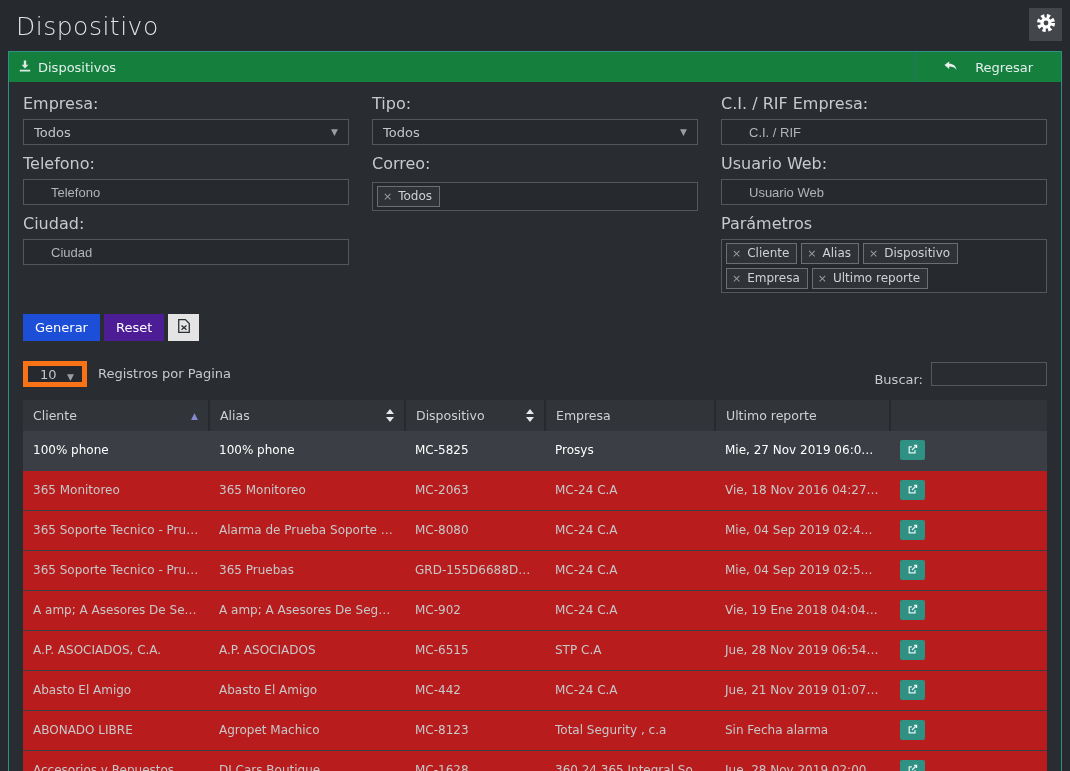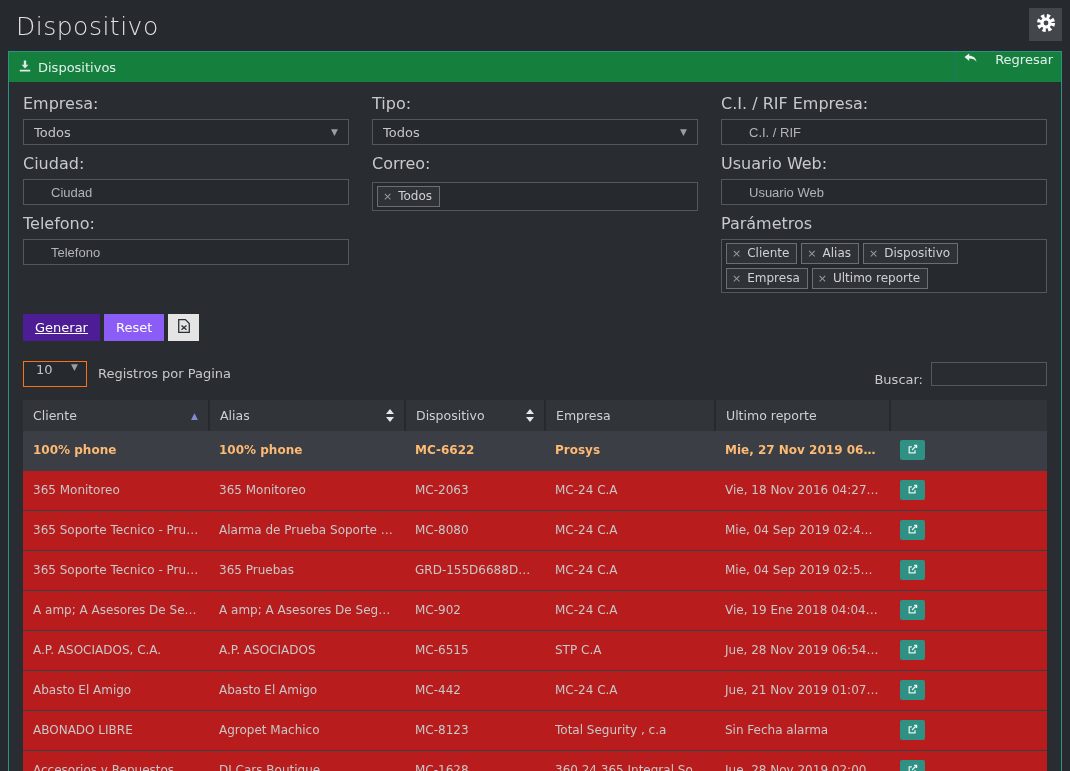--- a/index.html
+++ b/index.html
@@ -21,22 +21,22 @@
   }
   
   .panel { margin:0 8px; border:1px solid #2f9184; }
   .panel-header {
     background:#15803d; height:30px; padding:0 0 0 10px;
     display:flex; align-items:center; justify-content:space-between;
     color:#e3efec; font-size:13px;
   }
   .panel-header-left { display:flex; align-items:center; gap:7px; }
   .panel-header-right {
-    display:flex; align-items:flex-start; gap:18px; height:100%;
-    border-left:1px solid #257567; padding:0 8px; cursor:pointer;
+    display:flex; align-items:center; gap:18px; height:100%;
+    border-left:1px solid #257567; padding:0 28px; cursor:pointer;
   }
   .panel-body { background:#292c31; padding:12px 14px 0; }
   
   .filter-grid { display:grid; grid-template-columns:1fr 1fr 1fr; column-gap:23px; }
   .field { margin-bottom:9px; }
   .field-label { display:block; font-size:16px; color:#c7c9cb; margin-bottom:6px; }
   .control {
     width:100%; height:26px; border:1px solid #54585d; background:#26292e;
     display:flex; align-items:center; padding:0 10px; font-size:13px; color:#c3c5c7;
   }
@@ -58,29 +58,29 @@
     font-size:12px; padding:2px 7px 3px 5px; white-space:nowrap;
   }
   .tag-x { color:#9a9da0; font-size:11px; cursor:pointer; }
   
   .actions-row { display:flex; gap:4px; margin:12px 0 19px; }
   .btn {
     height:27px; padding:0 12px; border:none; font-size:13px; color:#fff;
     display:flex; align-items:center; justify-content:center; cursor:pointer;
     font-family:inherit;
   }
-  .btn-generar { background:#4c1d95;text-decoration:underline; }
-  .btn-reset  { background:#8b5cf6; }
+  .btn-generar { background:#1d4ed8; }
+  .btn-reset  { background:#4c1d95; }
   .btn-excel  { background:#e4e4e4; width:31px; padding:0; }
   
   .controls-row { display:flex; justify-content:space-between; align-items:center; margin-bottom:13px; }
   .controls-left { display:flex; align-items:center; }
   .page-size-select {
-    width:64px; height:26px; border:1px solid #f97316; background:#26292e;
-    display:flex; align-items:flex-start; justify-content:space-between;
+    width:64px; height:26px; border:5px solid #f97316; background:#26292e;
+    display:flex; align-items:flex-end; justify-content:space-between;
     padding:0 8px 0 12px; font-size:13px; color:#c3c5c7; cursor:pointer;
   }
   .page-size-label { margin-left:11px; font-size:13px; color:#c7c9cb; }
   .controls-right { display:flex; align-items:center; gap:8px; }
   .search-label { font-size:13px; color:#c7c9cb;margin-top:12px; }
   .search-input {
     width:116px; height:24px; border:1px solid #54585d; background:transparent;
     color:#d6d8da; padding:0 6px; font-size:12px; outline:none;
   }
   
@@ -91,21 +91,21 @@
   }
   thead th:last-child { border-right:none; }
   .th-inner { display:flex; align-items:center; justify-content:space-between; padding:8px 10px; }
   .sort-asc { color:#8289ce; font-size:9px; }
   .sort-both { display:inline-flex; flex-direction:column; gap:3px; }
   .sort-both i { display:block; width:0; height:0; border-left:4px solid transparent; border-right:4px solid transparent; }
   .sort-both .up   { border-bottom:5px solid #e6e7e8; }
   .sort-both .down { border-top:5px solid #e6e7e8; }
   tbody tr { background:#b91c1c; }
   tbody tr.selected { background:#3b3e44; }
-  tbody tr.selected td { color:#fdba74; font-weight:bold; }
+  tbody tr.selected td { color:#ffffff; font-weight:normal; }
   tbody td {
     font-size:12px; color:#c6c8ca; padding:9px 10px 10px;
     border-top:1px solid #3b3e43; overflow:hidden; white-space:nowrap; text-overflow:ellipsis;
   }
   tbody tr:first-child td { border-top:none; }
   .action-btn {
     width:25px; height:20px; background:#2f9184; border:none; border-radius:2px;
     display:flex; align-items:center; justify-content:center; cursor:pointer;
   }
 </style>
@@ -151,26 +151,26 @@
 
       <div>
         <div class="field">
           <span class="field-label">Empresa:</span>
           <div class="control select-control">
             <span>Todos</span>
             <span class="select-arrow">▼</span>
           </div>
         </div>
         <div class="field">
+          <span class="field-label">Telefono:</span>
+          <input class="text-input" type="text" placeholder="Telefono" style="">
+        </div>
+        <div class="field">
           <span class="field-label">Ciudad:</span>
           <input class="text-input" type="text" placeholder="Ciudad" style="">
-        </div>
-        <div class="field">
-          <span class="field-label">Telefono:</span>
-          <input class="text-input" type="text" placeholder="Telefono" style="">
         </div>
       </div>
 
       <div>
         <div class="field">
           <span class="field-label">Tipo:</span>
           <div class="control select-control">
             <span>Todos</span>
             <span class="select-arrow">▼</span>
           </div>
@@ -291,21 +291,21 @@
           </th>
           <th>
               <div class="th-inner"></div>
             </th>
         </tr>
       </thead>
       <tbody>
         <tr class="selected">
           <td>100% phone</td>
           <td>100% phone</td>
-          <td>MC-6622</td>
+          <td>MC-5825</td>
           <td>Prosys</td>
           <td>Mie, 27 Nov 2019 06:00:02 pm</td>
           <td>
               <button class="action-btn">
                 <span><svg width="11" height="11" viewBox="0 0 14 14">
                     <path fill="#eaf2ef" d="M9 1h4v4h-1.6V3.7L6.9 8.2 5.8 7.1l4.5-4.5H9V1zM2 3h4.2v1.6H3.6v5.8h5.8V7.8H11V12H2V3z"></path>
                   </svg></span>
               </button>
             </td>
         </tr>

